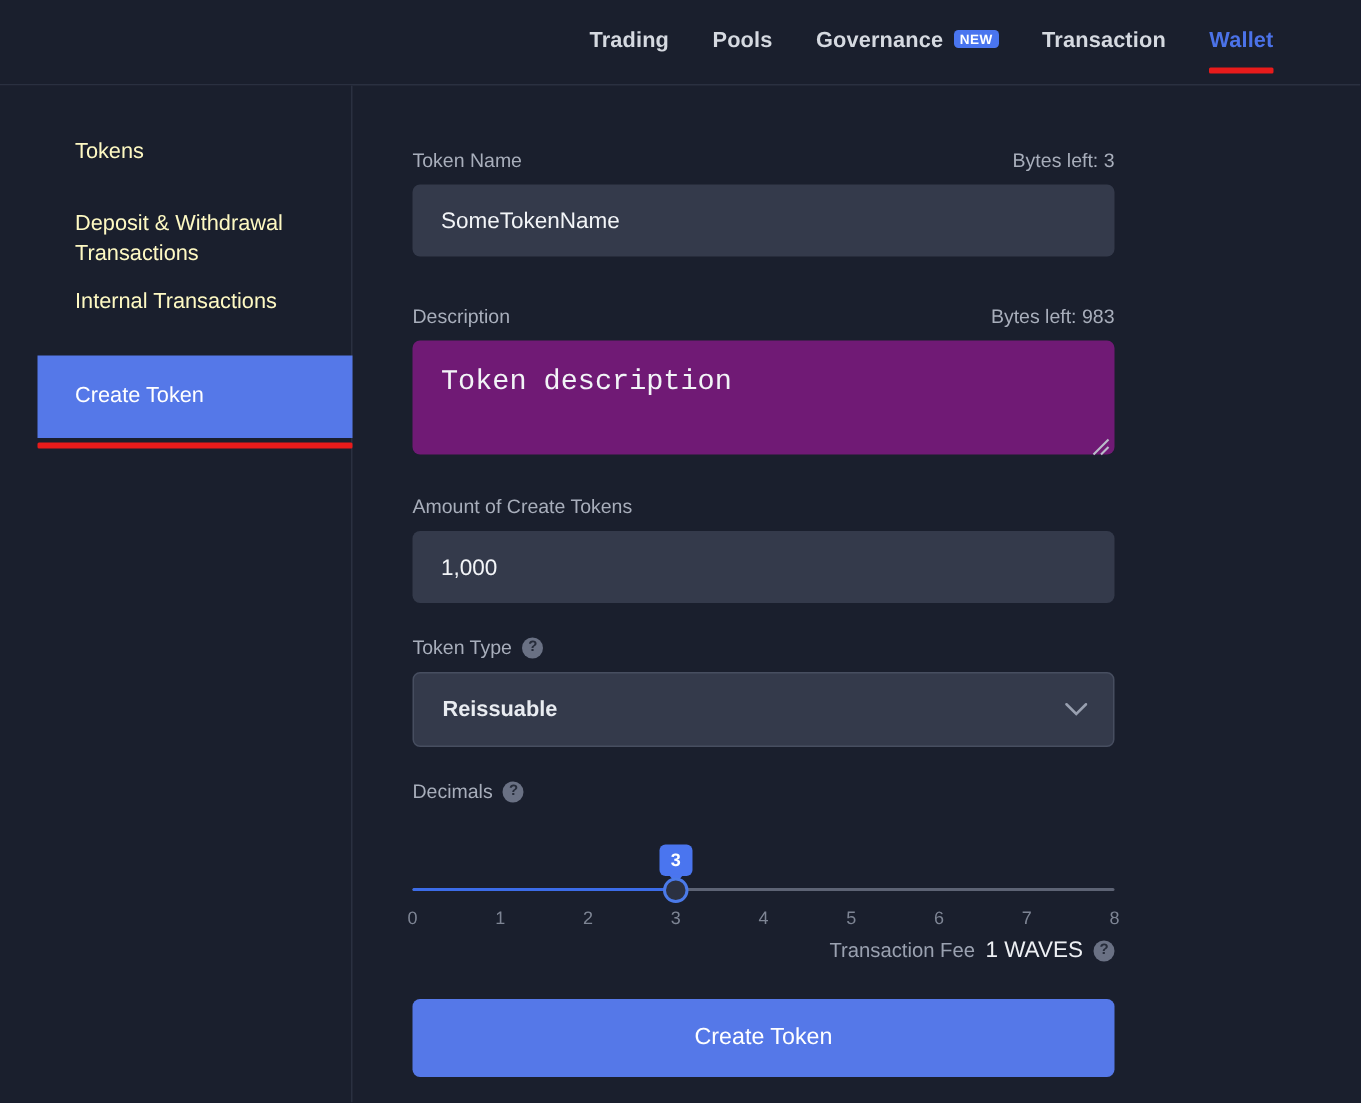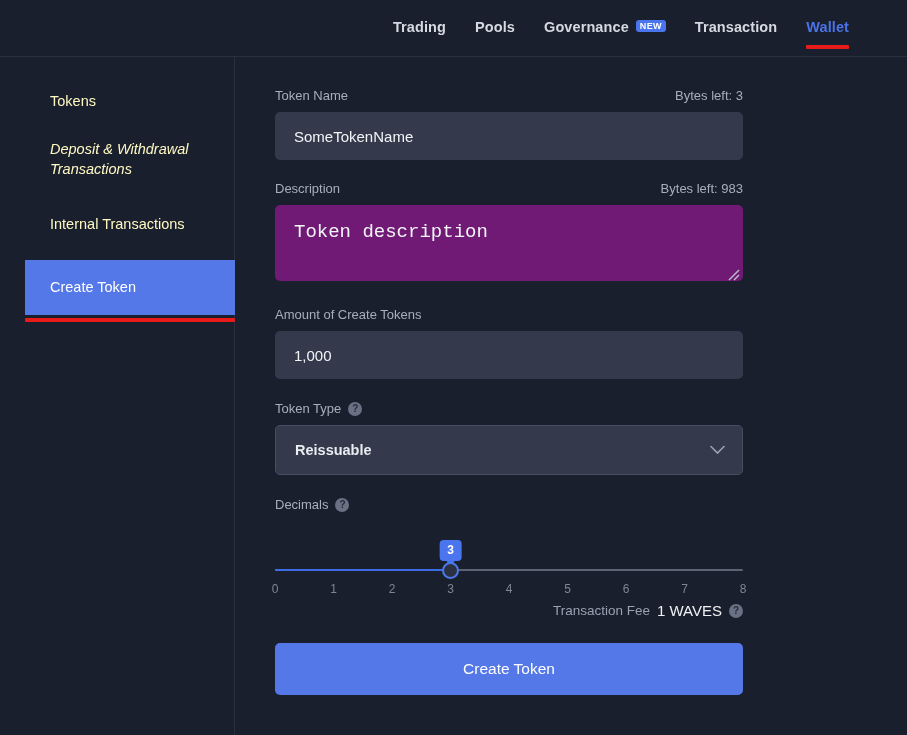--- a/index.html
+++ b/index.html
@@ -92,21 +92,21 @@
   .side-item {
     position: relative;
     font-size: 14.5px;
     color: #fef9c3;
     line-height: 1.42;
     padding: 0 0 0 50px;
     cursor: pointer;
   }
 
   .side-item-spacer-1 { margin-bottom: 27px; }
-  .side-item-spacer-2 { margin-bottom: 34px; font-style: italic; }
+  .side-item-spacer-2 { margin-bottom: 11px; }
   .side-item-spacer-3 { margin-bottom: 26px; }
 
   .side-item.active {
     background: #5578e8;
     color: #ffffff;
     padding-top: 17px;
     padding-bottom: 17px;
     margin-left: 25px;
     padding-left: 25px;
     width: 210px;
@@ -145,20 +145,21 @@
     font-size: 13px;
     color: #a8aebb;
     display: flex;
     align-items: center;
     gap: 7px;
   }
 
   .bytes-left {
     font-size: 13px;
     color: #a8aebb;
+    margin-top: 11px;
   }
 
   .help-icon {
     display: inline-flex;
     align-items: center;
     justify-content: center;
     width: 14px;
     height: 14px;
     border-radius: 50%;
     background: #6a7184;

